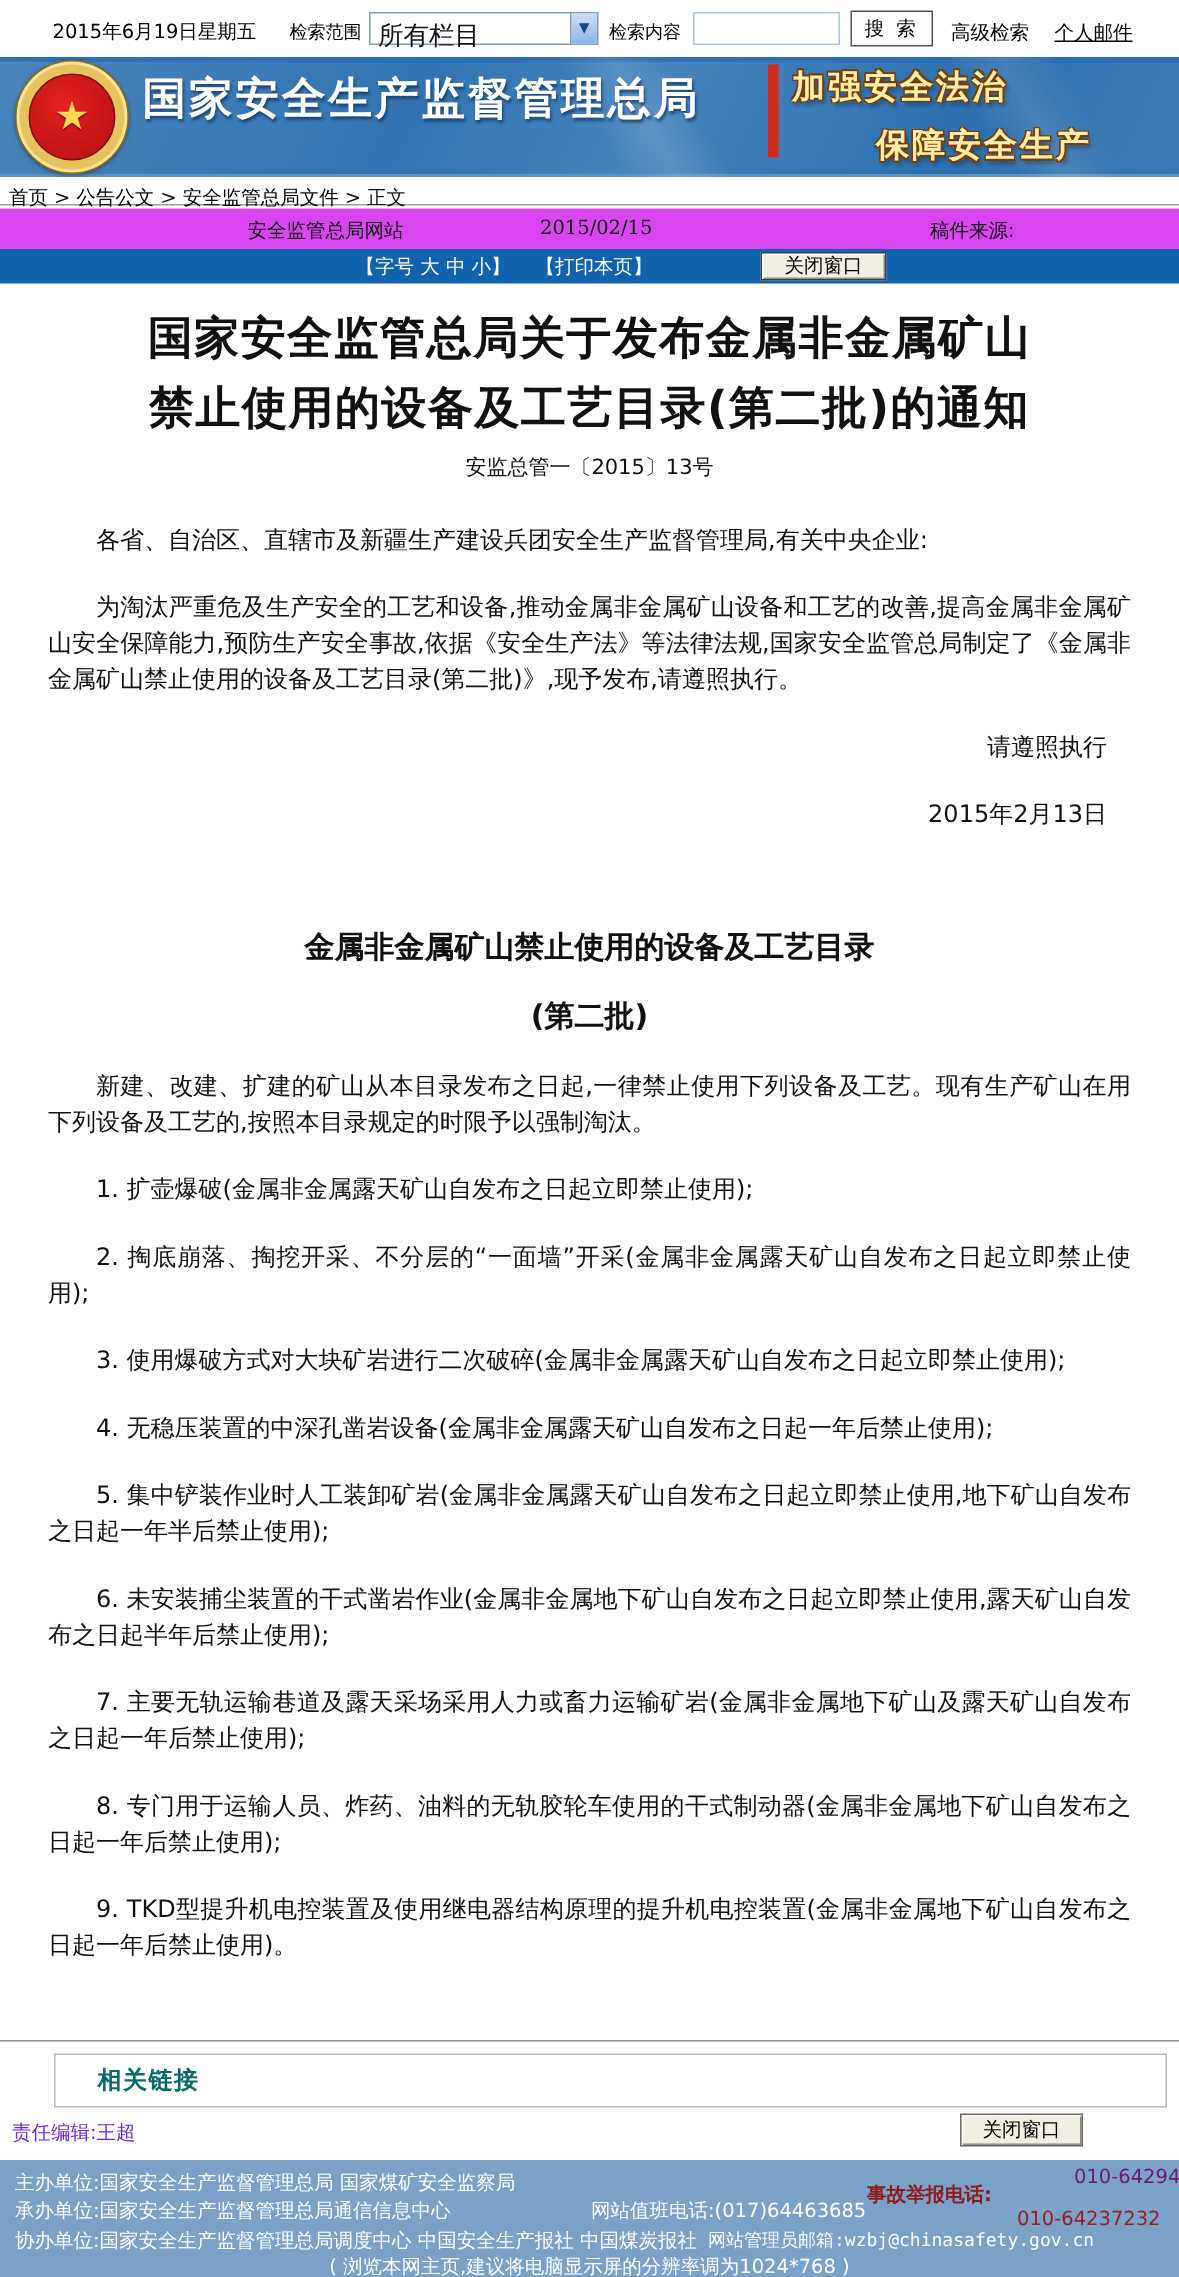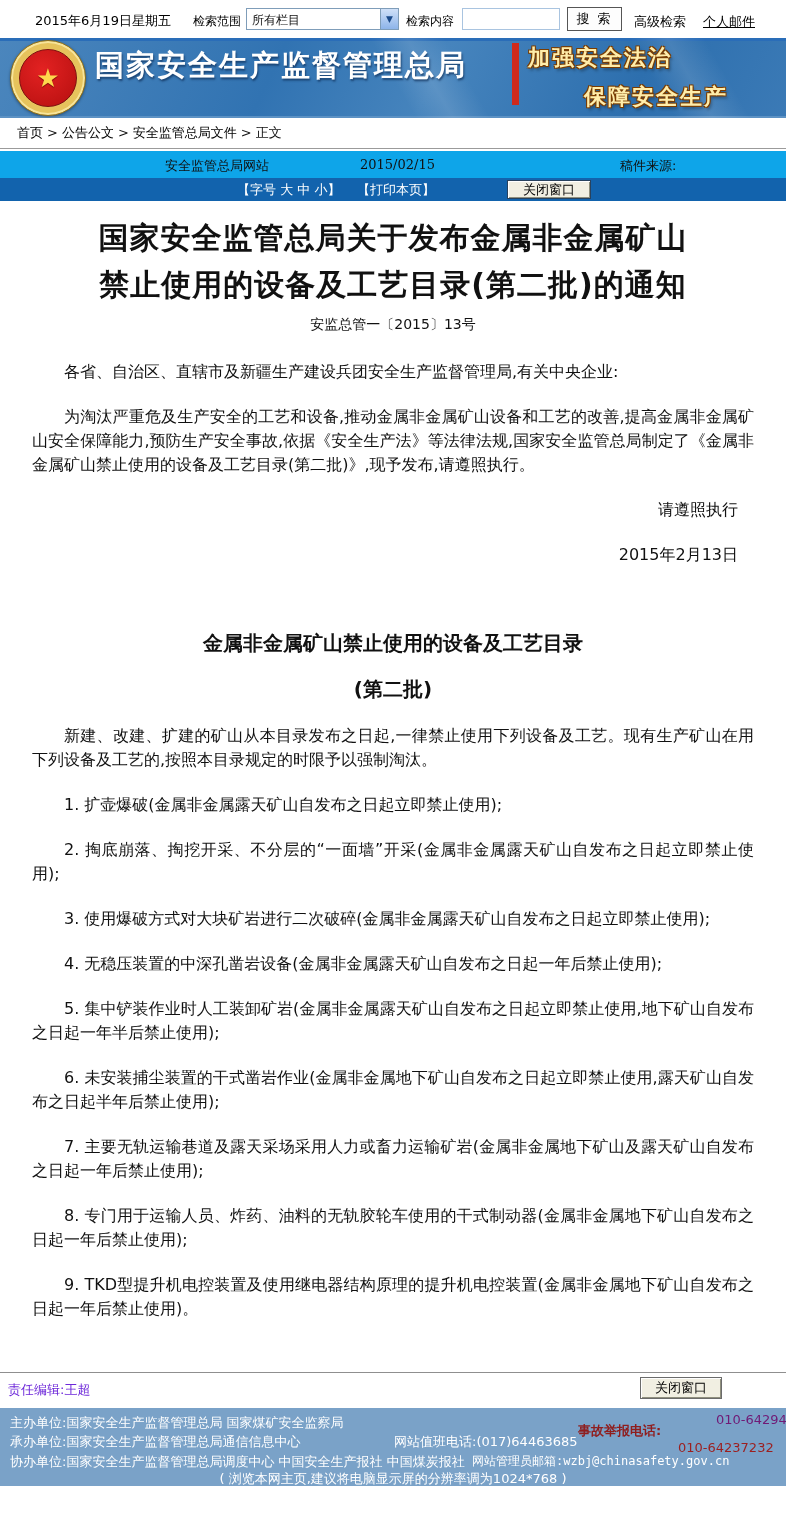--- a/index.html
+++ b/index.html
@@ -7,21 +7,21 @@
   .page { width:786px; margin:0 auto; background:#fff; }
 
   
   .topbar { position:relative; height:38px; background:#fff; font-size:12px; }
   .topbar .date { position:absolute; left:35px; top:12px; font-size:13px; color:#000; }
   .topbar .lbl { position:absolute; top:13px; color:#000; }
   .lbl-scope { left:193px; }
   .lbl-content { left:406px; }
   .scope-select { position:absolute; left:246px; top:8px; width:153px; height:22px;
     border:1px solid #7f9db9; background:#fff; cursor:pointer; }
-  .scope-select .val { position:absolute; left:5px; top:3px; font-size:12px; }
+  .scope-select .val { position:absolute; left:5px; top:3px; font-size:17px; }
   .scope-select .arrow { position:absolute; right:0; top:0; width:18px; height:20px;
     background:linear-gradient(#cfe0f8,#8db4ea); border-left:1px solid #7f9db9;
     color:#1a4a8a; font-size:9px; text-align:center; line-height:20px; }
   .content-input { position:absolute; left:462px; top:8px; width:98px; height:22px;
     border:1px solid #a9c4e0; background:#fff; font-size:12px; padding:0 4px; }
   .search-btn { position:absolute; left:567px; top:7px; width:55px; height:24px;
     background:#fdfdfd; border:1px solid #555; font-size:13px; letter-spacing:2px;
     cursor:pointer; font-family:inherit; }
   .top-link { position:absolute; top:13px; color:#000; text-decoration:none; cursor:pointer; font-size:13px; }
   .adv-link { left:634px; }
@@ -46,27 +46,27 @@
     text-shadow:1px 2px 2px rgba(10,40,80,.65); white-space:nowrap; }
   .org-en { margin-top:7px; font-size:13px; color:#fff; letter-spacing:3px; word-spacing:20px;
     text-shadow:1px 1px 1px rgba(10,40,80,.6); white-space:nowrap; }
   .red-strip { position:absolute; left:512px; top:5px; width:7px; height:62px; background:#cf2a1d; }
   .slogans { position:absolute; left:528px; top:5px; width:250px; }
   .slogan { font-size:22px; font-weight:bold; color:#ffedaa; letter-spacing:2px; white-space:nowrap;
     text-shadow:1px 1px 0 #7a3c00,-1px 1px 0 #7a3c00,1px -1px 0 #7a3c00,-1px -1px 0 #7a3c00,2px 3px 3px rgba(0,0,0,.35); }
   .slogan.l2 { margin-left:56px; margin-top:9px; }
 
   
-  .breadcrumb { height:31px; line-height:29px; font-size:13px; padding-left:17px;
+  .breadcrumb { height:19px; line-height:29px; font-size:13px; padding-left:6px;
     border-bottom:1px solid #9b9b9b; background:#fff; margin-bottom:2px; }
   .breadcrumb a { color:#000; text-decoration:none; cursor:pointer; }
   .breadcrumb .sep { margin:0 4px; }
 
   
-  .metabar { position:relative; height:27px; background:#0ea5e9; font-size:13px; }
+  .metabar { position:relative; height:27px; background:#d946ef; font-size:13px; }
   .metabar .src-site { position:absolute; left:165px; top:6px; }
   .metabar .pub-date { position:absolute; left:360px; top:6px; font-family:"DejaVu Serif","Liberation Serif",serif; }
   .metabar .manu-src { position:absolute; left:620px; top:6px; }
 
   
   .toolbar { position:relative; height:23px; background:#1263ad; }
   .toolbar .tool { position:absolute; top:3px; color:#fff; font-size:13px; cursor:pointer; white-space:nowrap; }
   .tool-font { left:237px; }
   .tool-print { left:357px; }
   .btn-win { background:#f1efe2; border:1px solid #28425e; color:#000; font-size:13px;
@@ -180,20 +180,23 @@
     <p>3. 使用爆破方式对大块矿岩进行二次破碎(金属非金属露天矿山自发布之日起立即禁止使用);</p>
     <p>4. 无稳压装置的中深孔凿岩设备(金属非金属露天矿山自发布之日起一年后禁止使用);</p>
     <p>5. 集中铲装作业时人工装卸矿岩(金属非金属露天矿山自发布之日起立即禁止使用,地下矿山自发布之日起一年半后禁止使用);</p>
     <p>6. 未安装捕尘装置的干式凿岩作业(金属非金属地下矿山自发布之日起立即禁止使用,露天矿山自发布之日起半年后禁止使用);</p>
     <p>7. 主要无轨运输巷道及露天采场采用人力或畜力运输矿岩(金属非金属地下矿山及露天矿山自发布之日起一年后禁止使用);</p>
     <p>8. 专门用于运输人员、炸药、油料的无轨胶轮车使用的干式制动器(金属非金属地下矿山自发布之日起一年后禁止使用);</p>
     <p>9. TKD型提升机电控装置及使用继电器结构原理的提升机电控装置(金属非金属地下矿山自发布之日起一年后禁止使用)。</p>
   </div>
 
   <div class="hr-line"></div>
+  <div class="related-box">
+    <span class="related-title">相关链接</span>
+  </div>
   <div class="editor-row">
     <span class="editor">责任编辑:王超</span>
     <button class="close-btn2">关闭窗口</button>
   </div>
 
   <div class="footer">
     <span class="frow f-host">主办单位:国家安全生产监督管理总局 国家煤矿安全监察局</span>
     <span class="frow f-org">承办单位:国家安全生产监督管理总局通信信息中心</span>
     <span class="frow f-duty">网站值班电话:(017)64463685</span>
     <span class="frow f-co">协办单位:国家安全生产监督管理总局调度中心 中国安全生产报社 中国煤炭报社</span>

